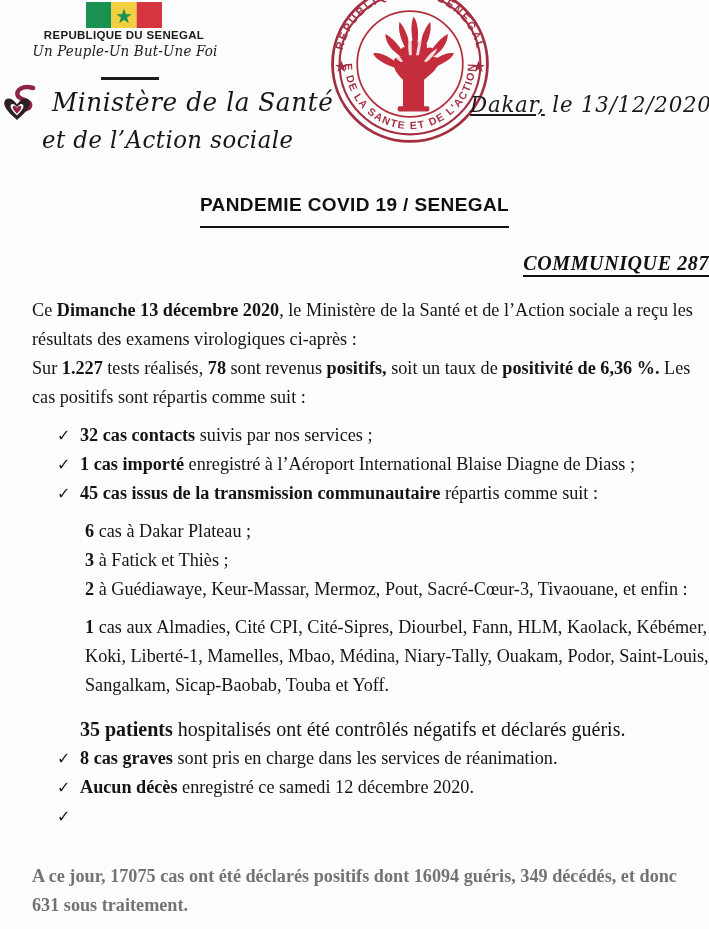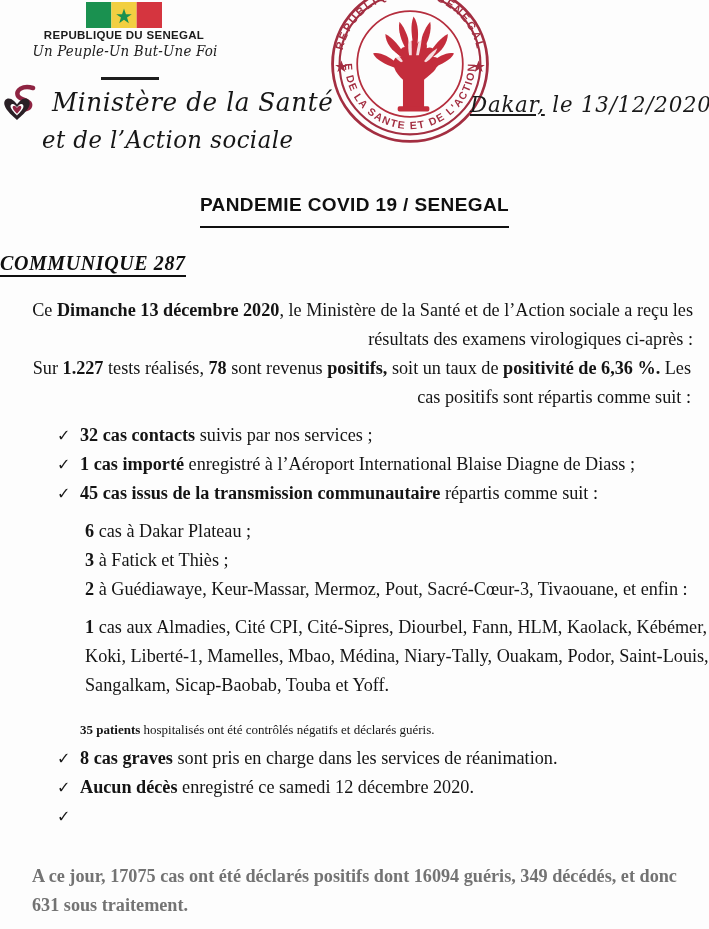--- a/index.html
+++ b/index.html
@@ -155,21 +155,21 @@
   }
   .title-main span {
     border-bottom: 2.2px solid #101010;
     padding-bottom: 11px;
   }
   .title-sub {
     position: absolute;
     left: 0;
     top: 252px;
     width: 709px;
-    text-align: left;
+    text-align: right;
     font-family: "Liberation Serif", "DejaVu Serif", serif;
     font-weight: bold;
     font-style: italic;
     font-size: 20px;
     letter-spacing: 0.6px;
     color: #101010;
   }
   .title-sub span {
     border-bottom: 2px solid #101010;
     padding-bottom: 1px;
@@ -181,21 +181,21 @@
     left: 0;
     top: 296px;
     width: 709px;
   }
   .para {
     font-size: 18.2px;
     line-height: 29px;
     color: #141414;
     margin: 0;
     padding: 0 18px 0 32px;
-    text-align: right;
+    text-align: left;
   }
   .para.lead { padding-right: 16px; }
   b, strong { font-weight: bold; }
 
   .list {
     list-style: none;
     margin: 0;
     padding: 0;
   }
   .list-item {
@@ -216,21 +216,21 @@
   }
   .sub-line {
     font-size: 18.2px;
     line-height: 29px;
     padding-left: 85px;
     padding-right: 0;
     color: #141414;
   }
   .plain-item {
     position: relative;
-    font-size: 13px;
+    font-size: 20px;
     line-height: 29px;
     padding-left: 80px;
     padding-right: 14px;
     color: #141414;
   }
 
   .gap-sm { height: 9px; }
   .gap-md { height: 15px; }
 
   .summary {

